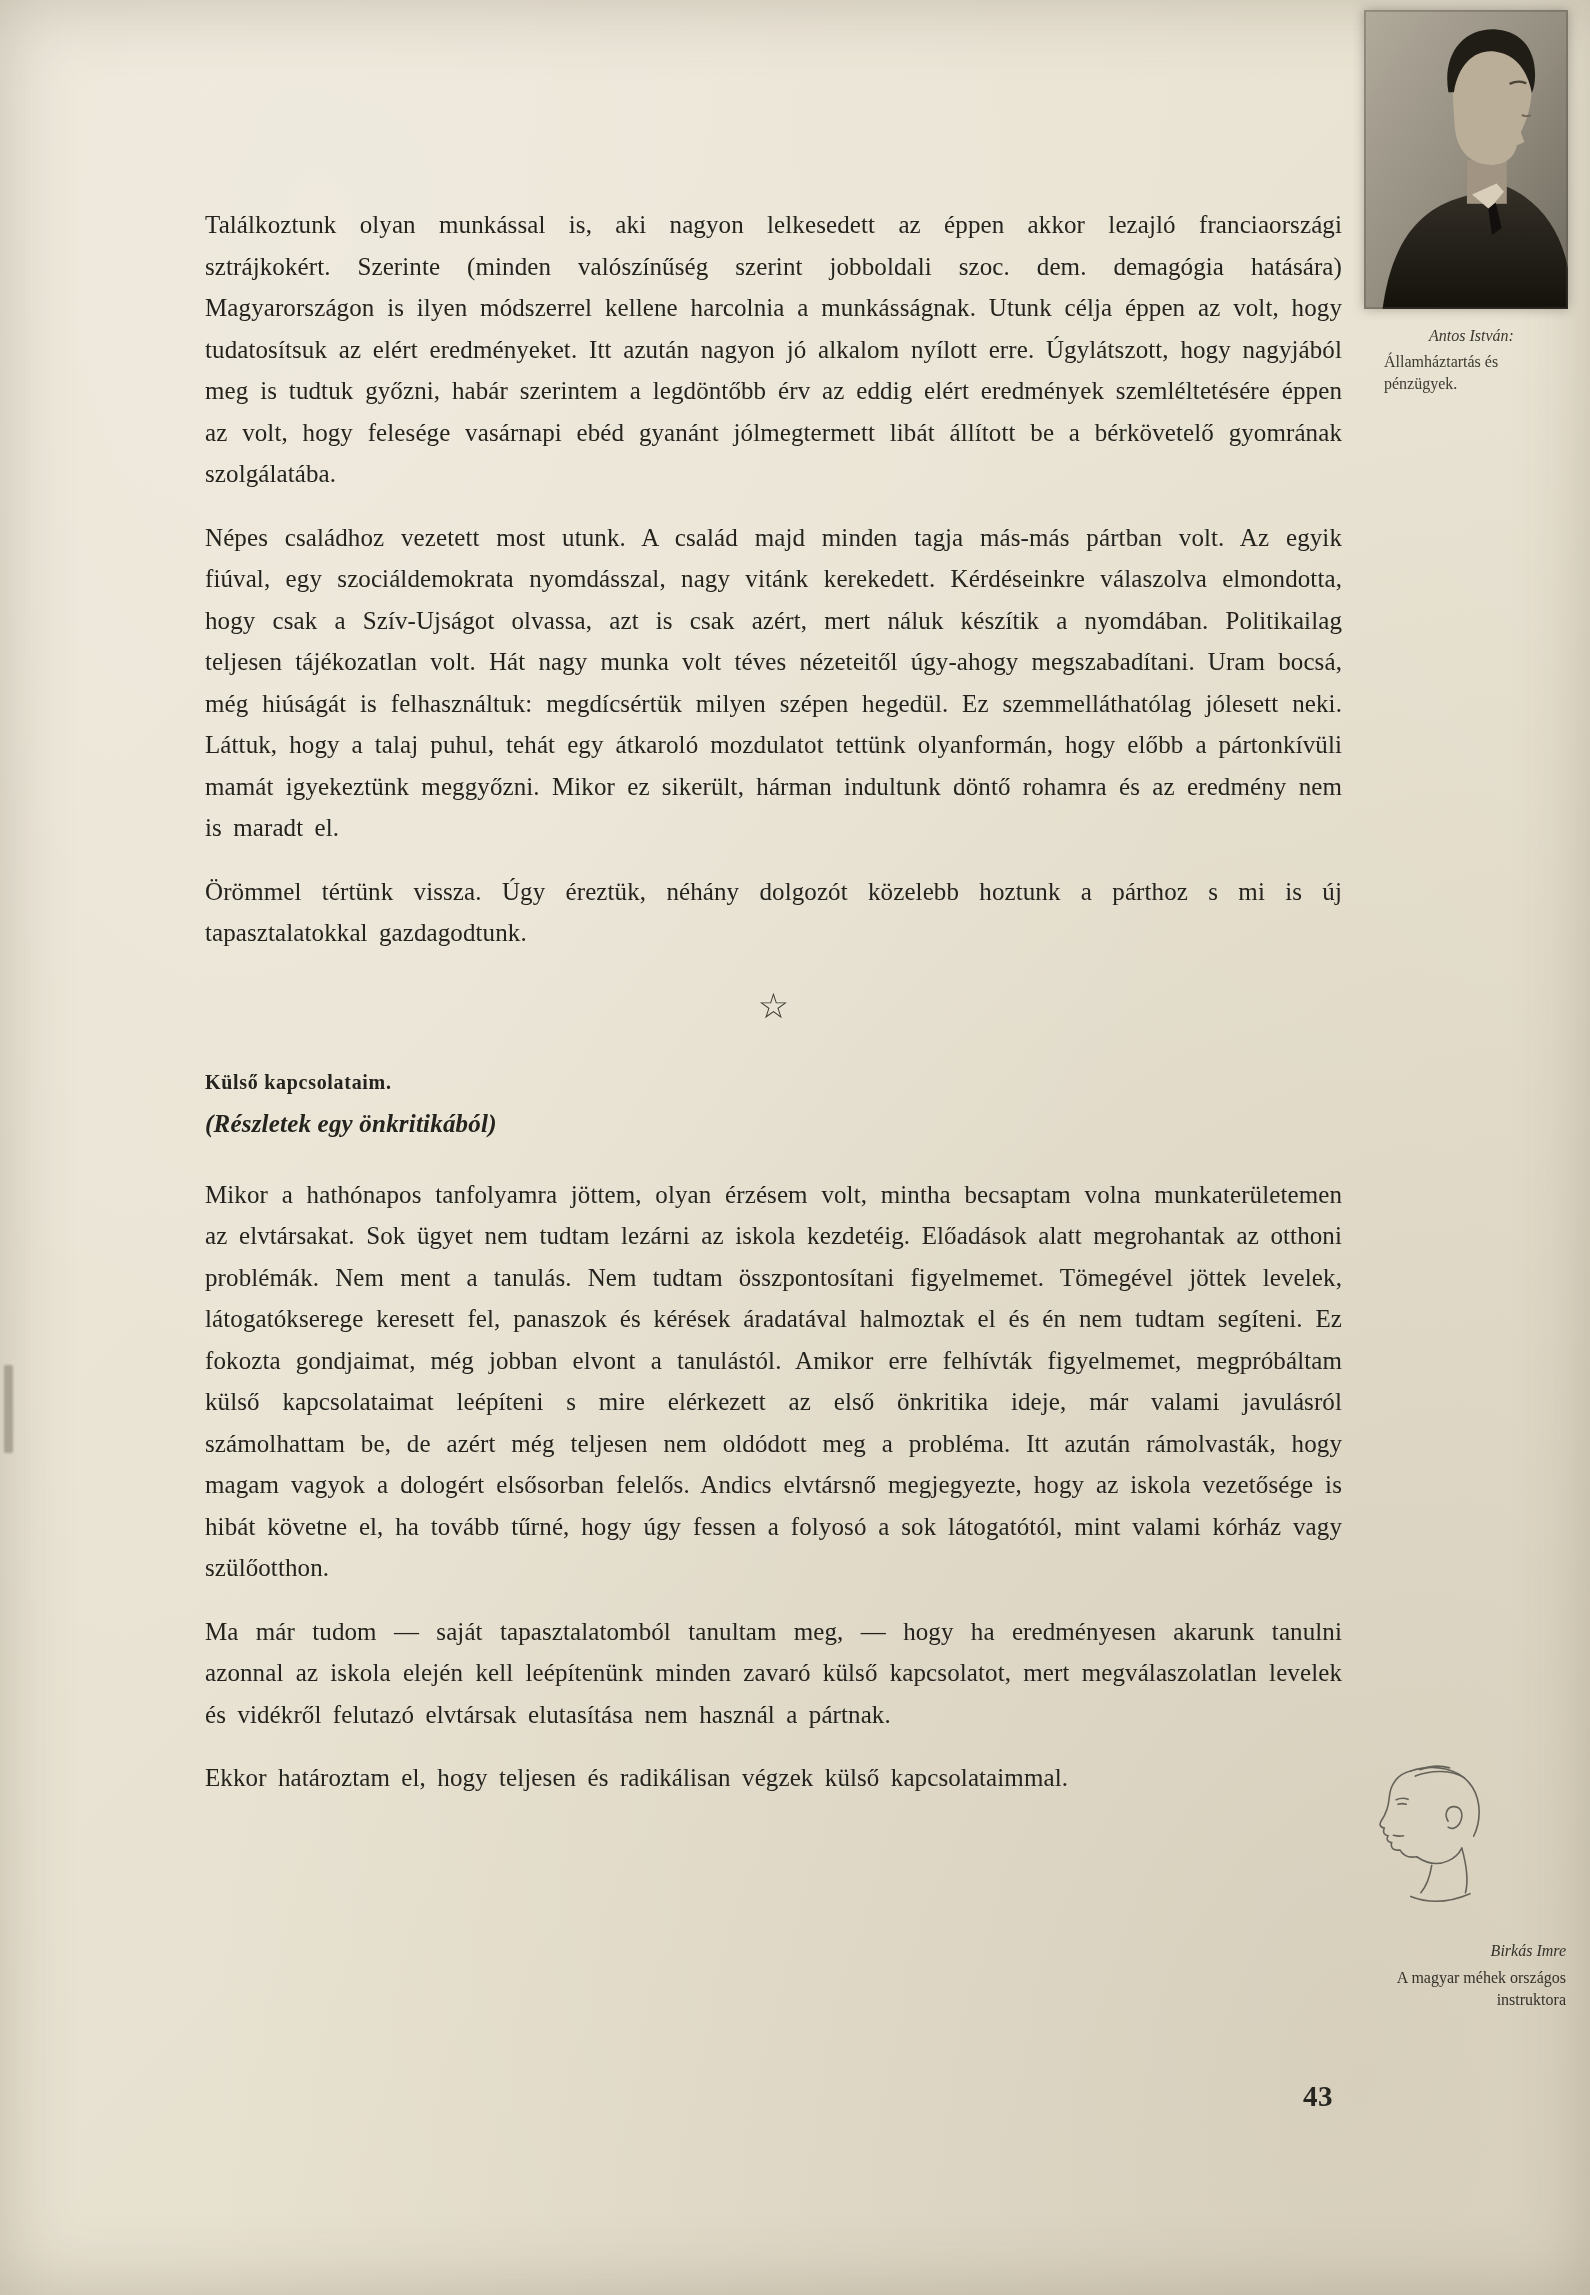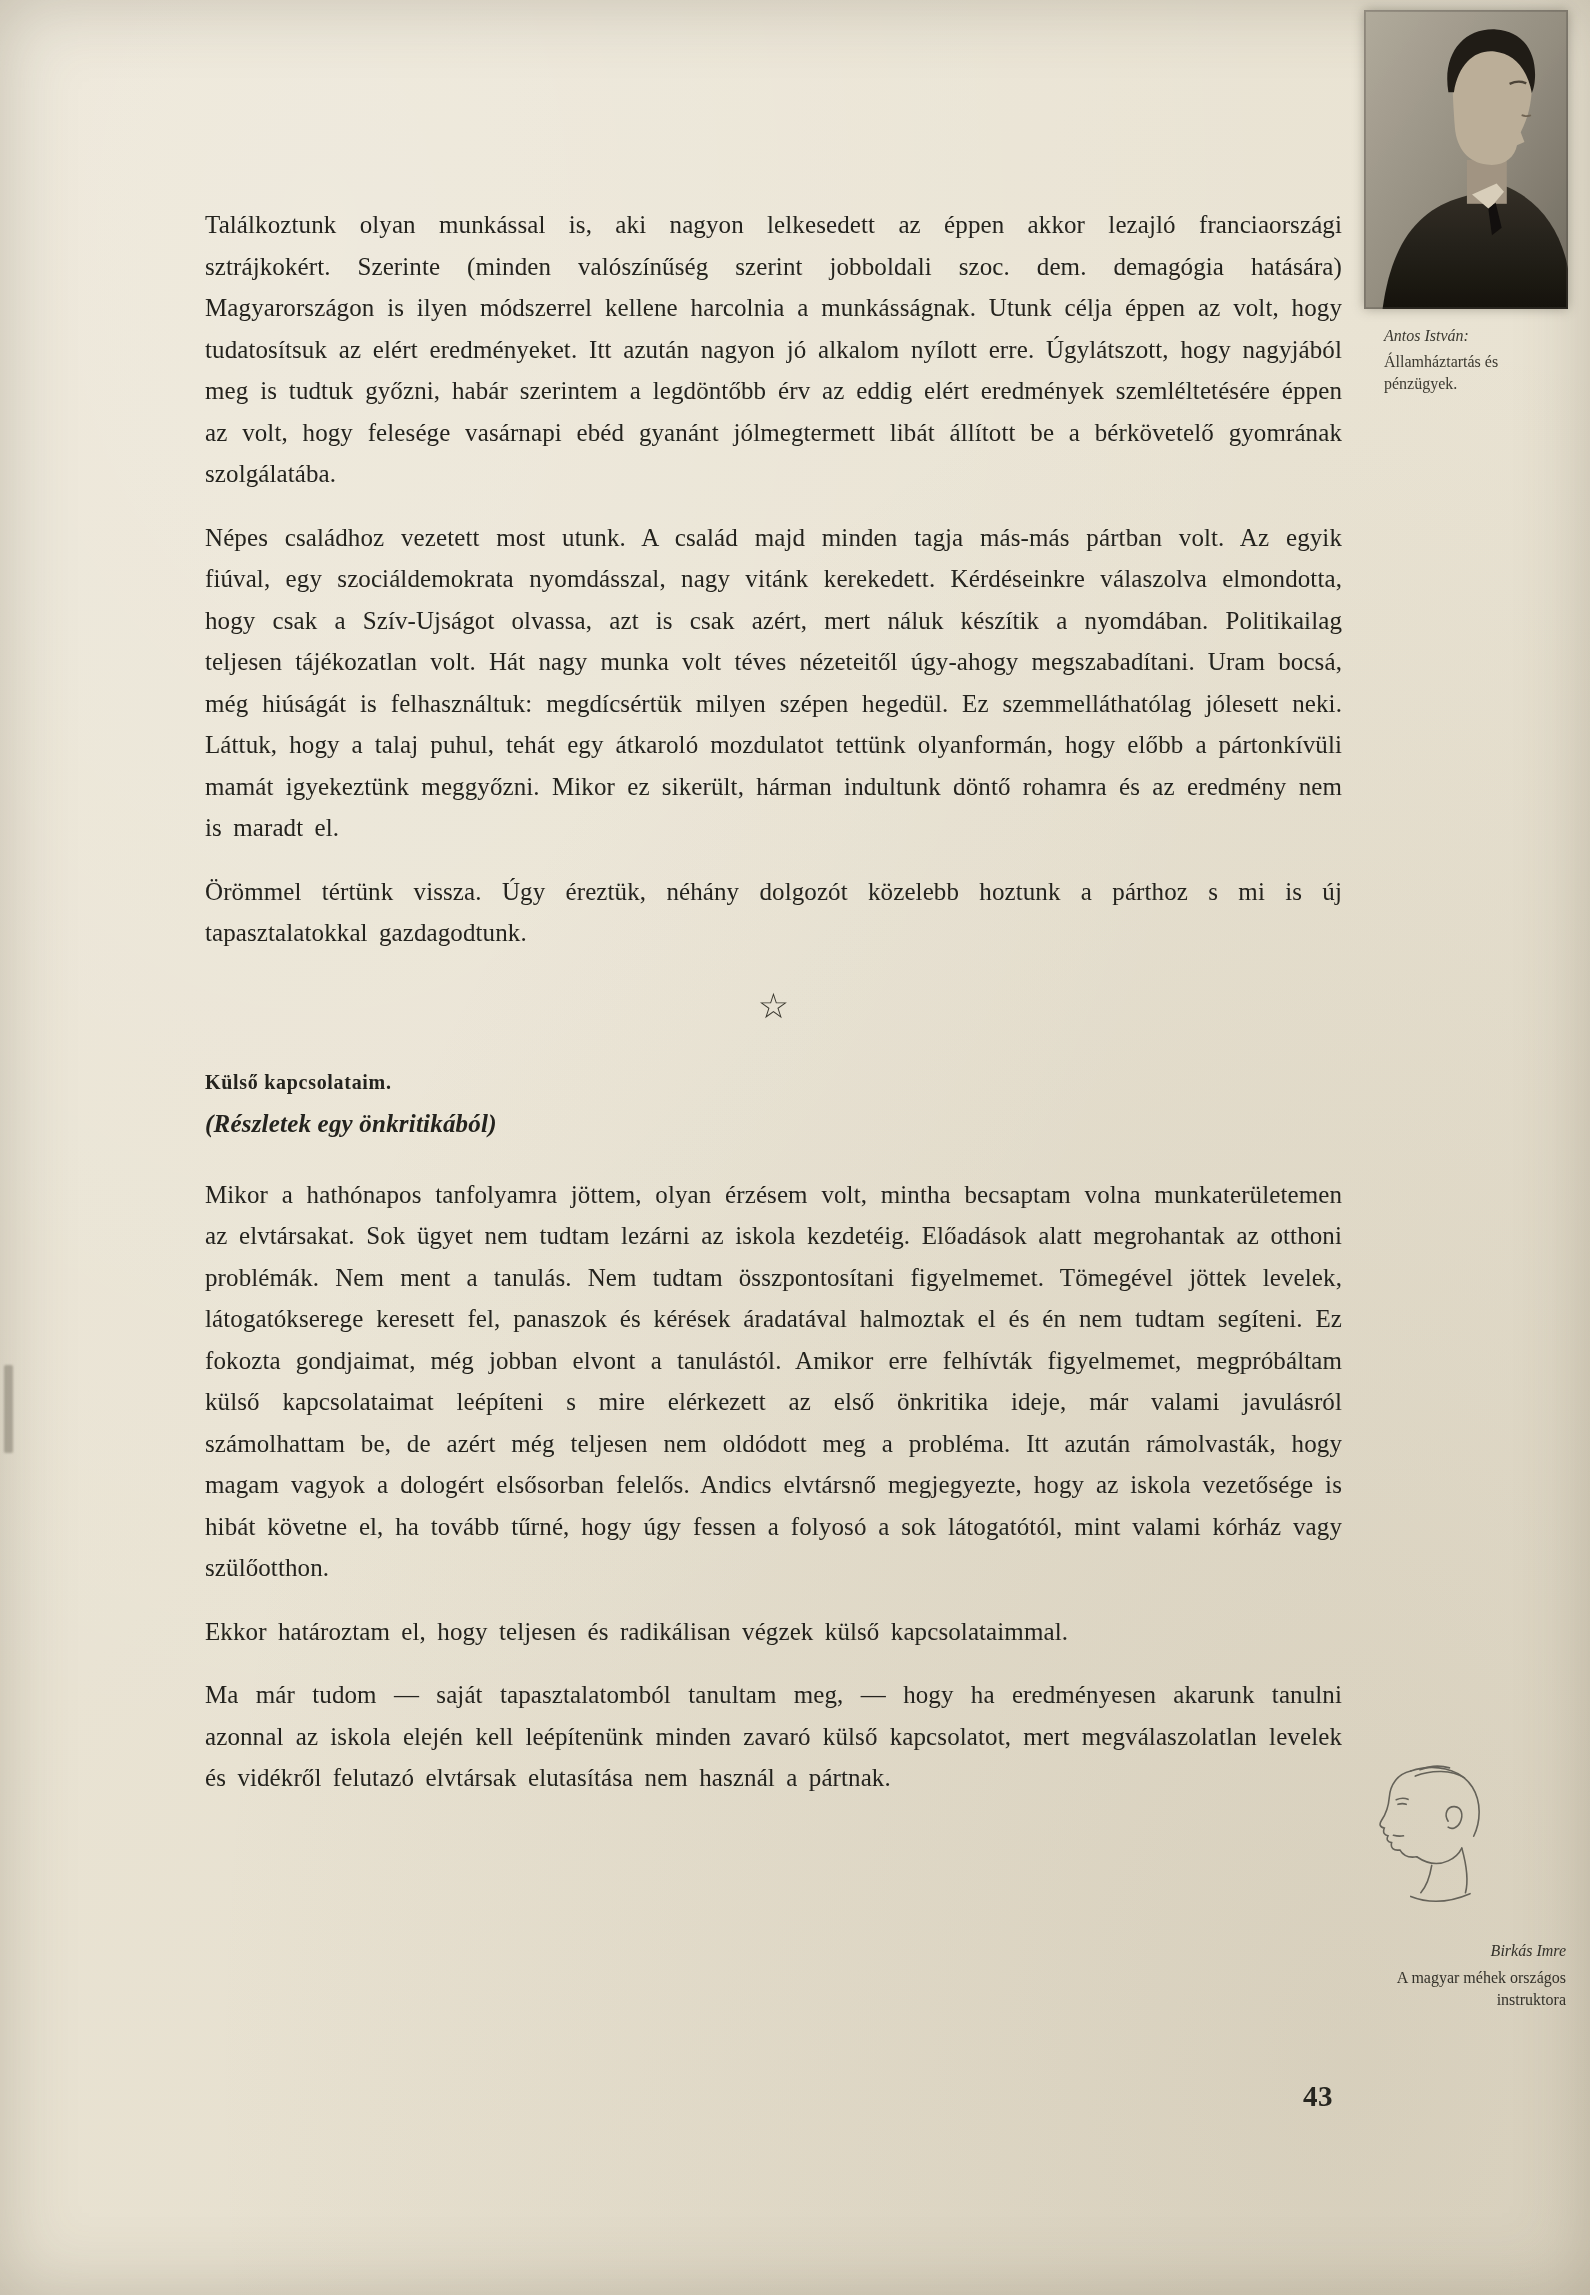--- a/index.html
+++ b/index.html
@@ -71,21 +71,21 @@
 
   .photo-caption {
     position: absolute;
     left: 1384px;
     top: 325px;
     width: 182px;
     font-size: 16px;
     line-height: 1.35;
     color: #3b3930;
   }
-  .photo-caption .caption-name { font-style: italic; margin-bottom: 4.6px; }
+  .photo-caption .caption-name { font-style: italic; margin-bottom: 4.6px; margin-left: 45px; }
 
   
   .sketch-drawing {
     position: absolute;
     left: 1340px;
     top: 1746px;
     width: 178px;
     height: 196px;
     opacity: 0.88;
   }
@@ -166,22 +166,22 @@
     <p>Találkoztunk olyan munkással is, aki nagyon lelkesedett az éppen akkor lezajló franciaországi sztrájkokért. Szerinte (minden valószínűség szerint jobboldali szoc. dem. demagógia hatására) Magyarországon is ilyen módszerrel kellene harcolnia a munkásságnak. Utunk célja éppen az volt, hogy tudatosítsuk az elért eredményeket. Itt azután nagyon jó alkalom nyílott erre. Úgylátszott, hogy nagyjából meg is tudtuk győzni, habár szerintem a legdöntőbb érv az eddig elért eredmények szemléltetésére éppen az volt, hogy felesége vasárnapi ebéd gyanánt jólmegtermett libát állított be a bérkövetelő gyomrának szolgálatába.</p>
     <p>Népes családhoz vezetett most utunk. A család majd minden tagja más-más pártban volt. Az egyik fiúval, egy szociáldemokrata nyomdásszal, nagy vitánk kerekedett. Kérdéseinkre válaszolva elmondotta, hogy csak a Szív-Ujságot olvassa, azt is csak azért, mert náluk készítik a nyomdában. Politikailag teljesen tájékozatlan volt. Hát nagy munka volt téves nézeteitől úgy-ahogy megszabadítani. Uram bocsá, még hiúságát is felhasználtuk: megdícsértük milyen szépen hegedül. Ez szemmelláthatólag jólesett neki. Láttuk, hogy a talaj puhul, tehát egy átkaroló mozdulatot tettünk olyanformán, hogy előbb a pártonkívüli mamát igyekeztünk meggyőzni. Mikor ez sikerült, hárman indultunk döntő rohamra és az eredmény nem is maradt el.</p>
     <p>Örömmel tértünk vissza. Úgy éreztük, néhány dolgozót közelebb hoztunk a párthoz s mi is új tapasztalatokkal gazdagodtunk.</p>
 
     <div class="star-divider">☆</div>
 
     <div class="section-title">Külső kapcsolataim.</div>
     <div class="section-subtitle">(Részletek egy önkritikából)</div>
 
     <p>Mikor a hathónapos tanfolyamra jöttem, olyan érzésem volt, mintha becsaptam volna munkaterületemen az elvtársakat. Sok ügyet nem tudtam lezárni az iskola kezdetéig. Előadások alatt megrohantak az otthoni problémák. Nem ment a tanulás. Nem tudtam összpontosítani figyelmemet. Tömegével jöttek levelek, látogatókserege keresett fel, panaszok és kérések áradatával halmoztak el és én nem tudtam segíteni. Ez fokozta gondjaimat, még jobban elvont a tanulástól. Amikor erre felhívták figyelmemet, megpróbáltam külső kapcsolataimat leépíteni s mire elérkezett az első önkritika ideje, már valami javulásról számolhattam be, de azért még teljesen nem oldódott meg a probléma. Itt azután rámolvasták, hogy magam vagyok a dologért elsősorban felelős. Andics elvtársnő megjegyezte, hogy az iskola vezetősége is hibát követne el, ha tovább tűrné, hogy úgy fessen a folyosó a sok látogatótól, mint valami kórház vagy szülőotthon.</p>
+    <p>Ma már tudom — saját tapasztalatomból tanultam meg, — hogy ha eredményesen akarunk tanulni azonnal az iskola elején kell leépítenünk minden zavaró külső kapcsolatot, mert megválaszolatlan levelek és vidékről felutazó elvtársak elutasítása nem használ a pártnak.</p>
     <p>Ekkor határoztam el, hogy teljesen és radikálisan végzek külső kapcsolataimmal.</p>
-    <p>Ma már tudom — saját tapasztalatomból tanultam meg, — hogy ha eredményesen akarunk tanulni azonnal az iskola elején kell leépítenünk minden zavaró külső kapcsolatot, mert megválaszolatlan levelek és vidékről felutazó elvtársak elutasítása nem használ a pártnak.</p>
   </div>
 
   <div class="sketch-drawing">
     <svg viewBox="0 0 380 430">
       <g fill="none" stroke="#55534b" stroke-width="3.5" stroke-linecap="round">
         <path d="M150,55 C120,62 105,85 103,112 C101,135 95,150 86,163 C80,172 82,178 92,180 C88,190 92,196 100,197 C96,205 99,211 108,212 C105,224 112,230 126,228 C133,240 146,246 163,243"></path>
         <path d="M163,243 C185,258 210,262 232,252 C246,246 256,236 262,224"></path>
         <path d="M150,55 C200,38 258,48 285,90 C305,122 304,165 288,198"></path>
         <path d="M232,165 C222,150 230,132 246,133 C262,134 266,152 258,168 C252,180 240,184 232,178"></path>
         <path d="M170,52 C190,44 215,42 235,48"></path>

